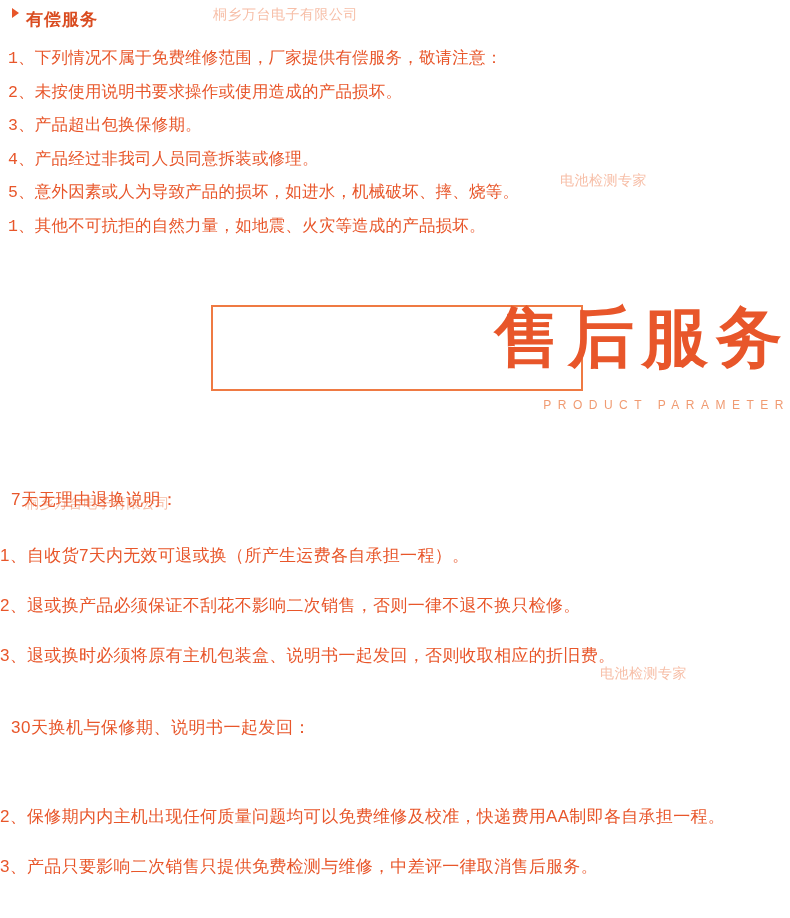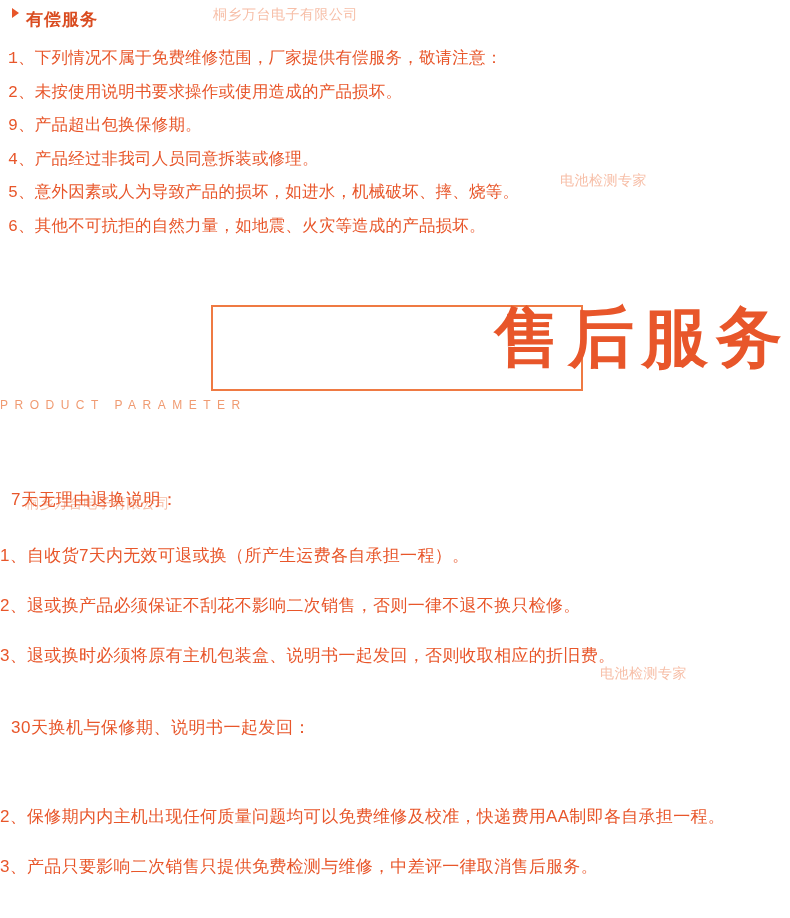--- a/index.html
+++ b/index.html
@@ -103,21 +103,21 @@
     color: #e8562a;
     letter-spacing: 8px;
     line-height: 1.35;
     font-family: "DejaVu Sans", "Liberation Sans", sans-serif;
   }
   .banner-sub {
     position: absolute;
     left: 0;
     top: 140px;
     width: 790px;
-    text-align: left;
+    text-align: right;
     font-size: 12px;
     color: #f09b72;
     letter-spacing: 6.5px;
   }
 
   
   .policy-section {
     position: absolute;
     left: 0;
     top: 488px;
@@ -151,24 +151,24 @@
 <body>
 
 <div class="paid-section">
   <div class="paid-header">
     <span class="tri-icon"></span>
     <span class="paid-title">有偿服务</span>
   </div>
   <ul class="paid-list">
     <li>1、下列情况不属于免费维修范围，厂家提供有偿服务，敬请注意：</li>
     <li>2、未按使用说明书要求操作或使用造成的产品损坏。</li>
-    <li>9、产品超出包换保修期。</li>
+    <li>3、产品超出包换保修期。</li>
     <li>4、产品经过非我司人员同意拆装或修理。</li>
     <li>5、意外因素或人为导致产品的损坏，如进水，机械破坏、摔、烧等。</li>
-    <li>6、其他不可抗拒的自然力量，如地震、火灾等造成的产品损坏。</li>
+    <li>1、其他不可抗拒的自然力量，如地震、火灾等造成的产品损坏。</li>
   </ul>
 </div>
 
 <div class="wm wm-company-1">桐乡万台电子有限公司</div>
 <div class="wm wm-expert-1">电池检测专家</div>
 <div class="wm wm-company-2">桐乡万台电子有限公司</div>
 <div class="wm wm-expert-2">电池检测专家</div>
 
 <div class="banner-wrap">
   <div class="banner-box"></div>

